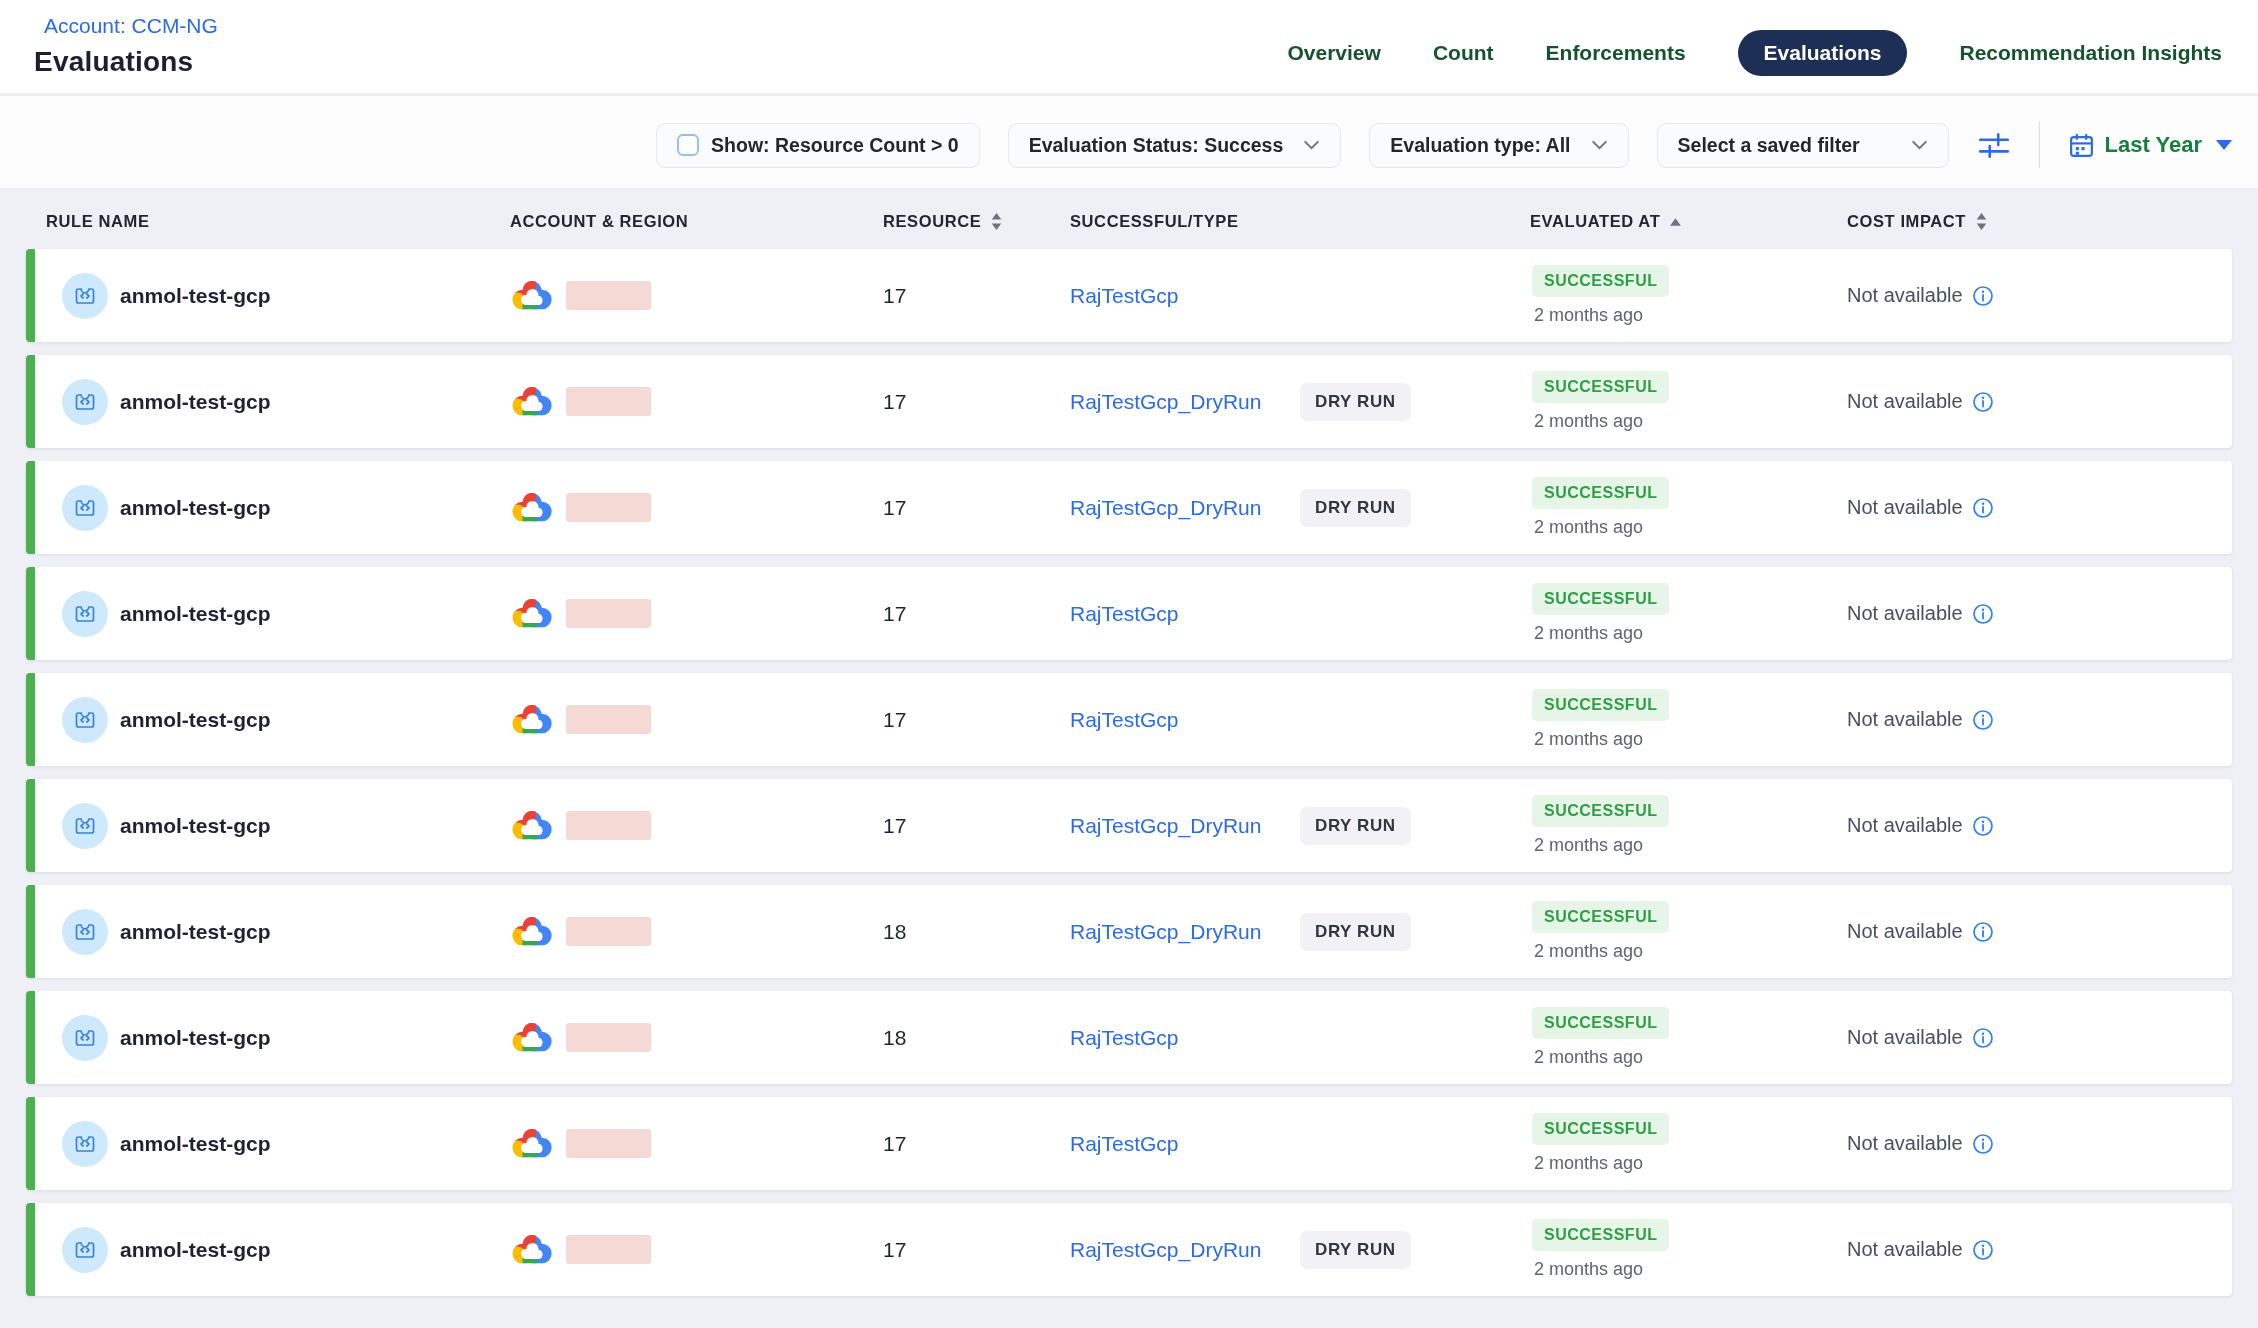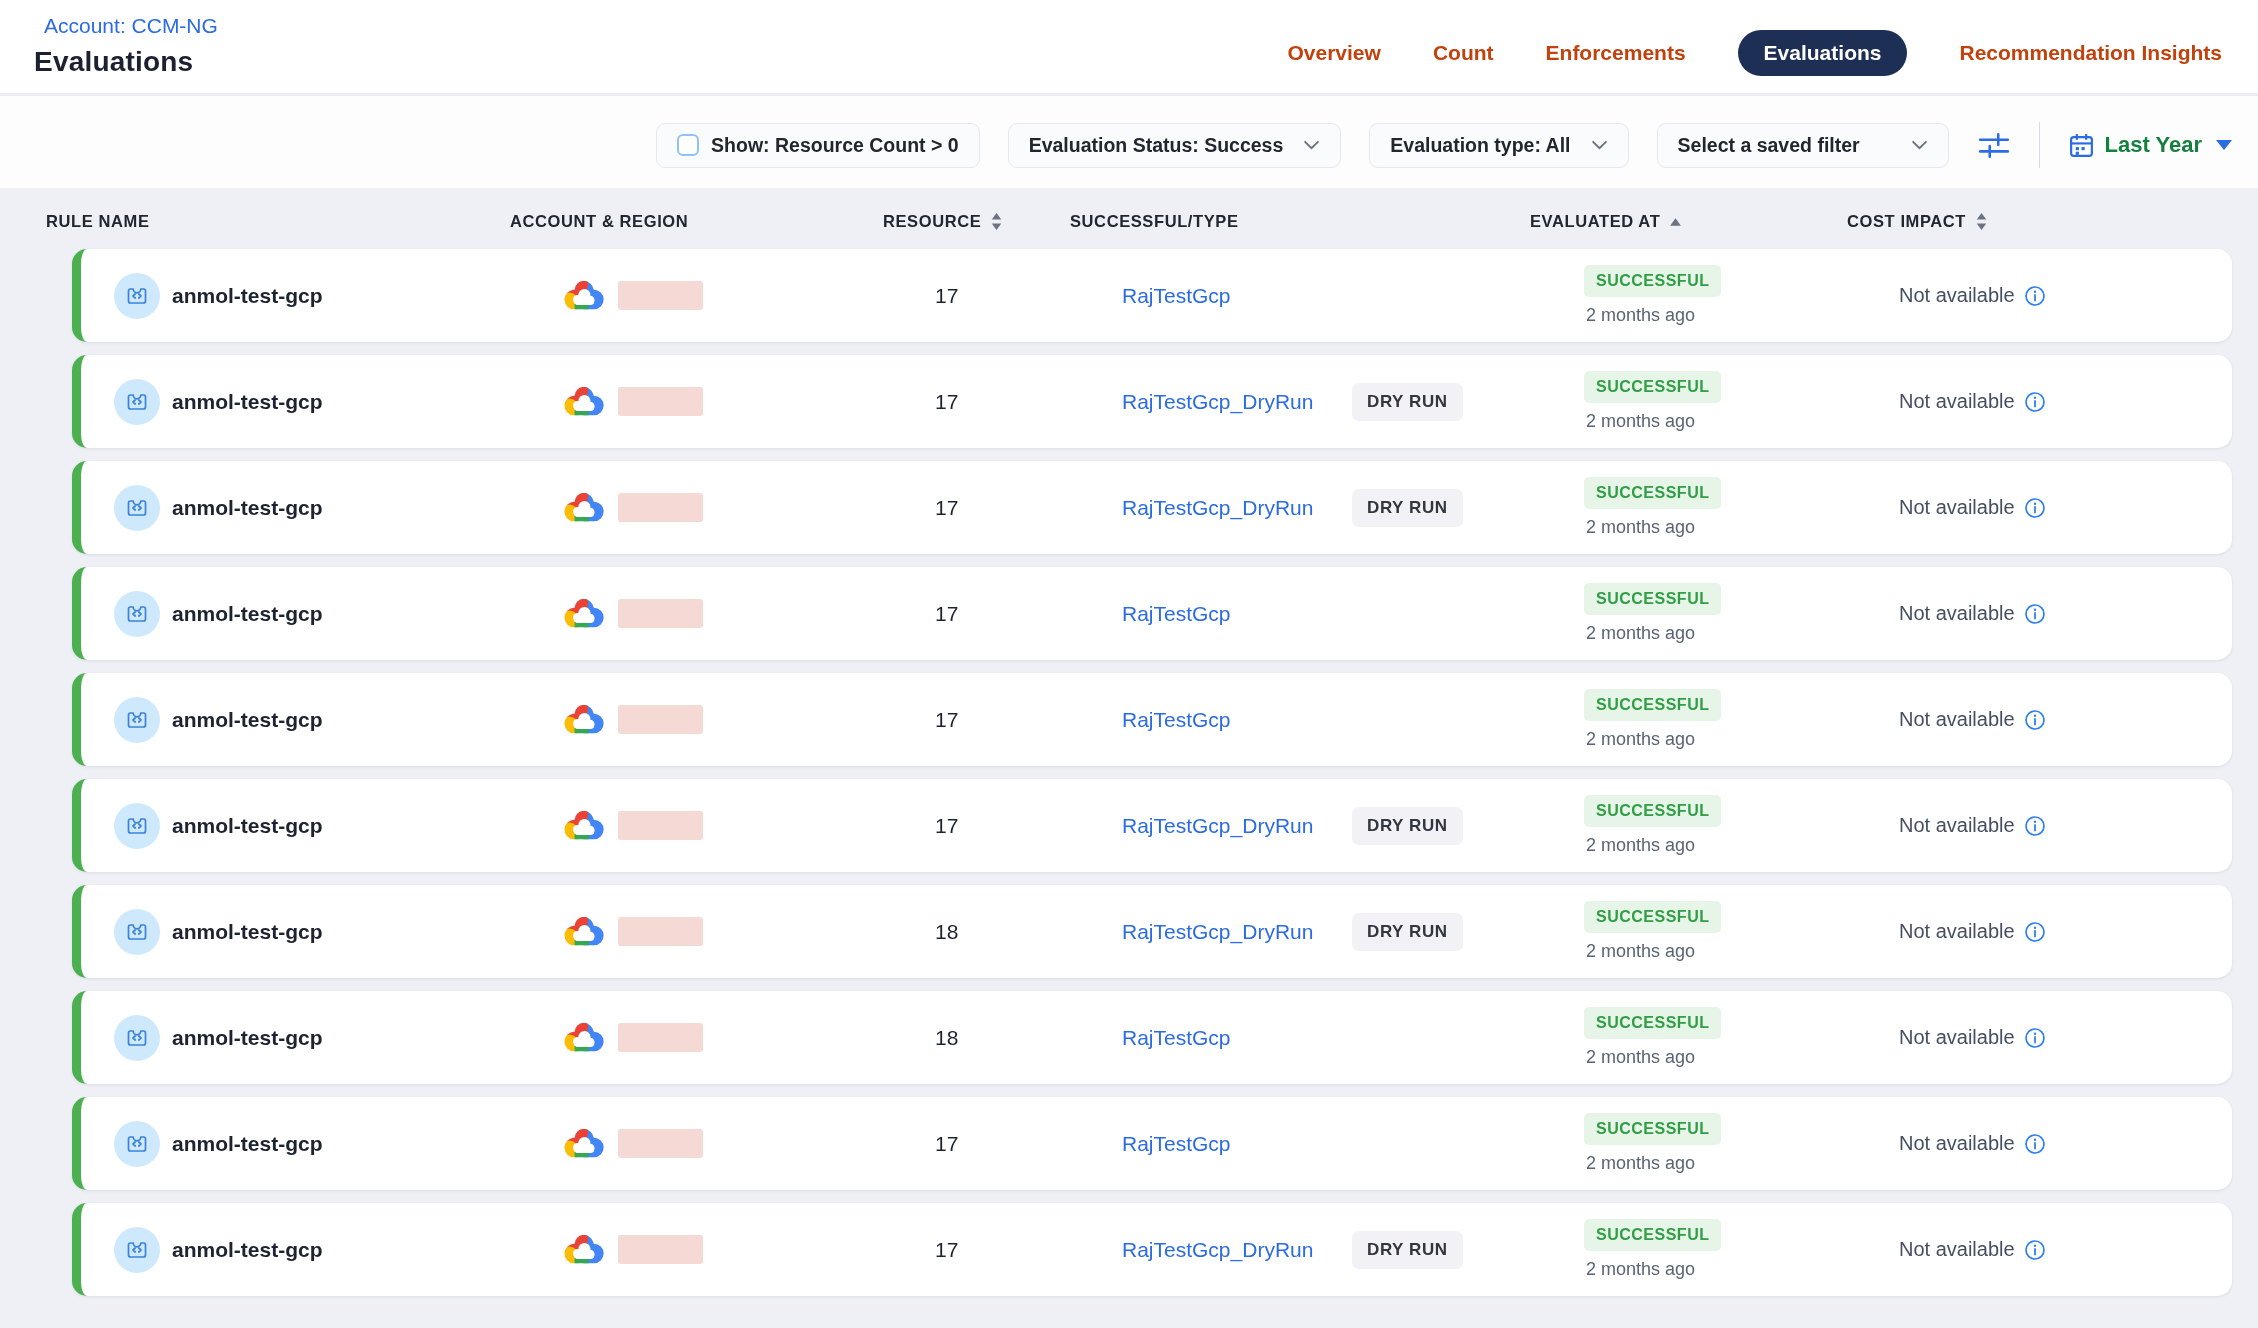--- a/index.html
+++ b/index.html
@@ -14,21 +14,21 @@
   
   .topbar {
     background:#ffffff; height:96px;
     padding:14px 36px 0 44px;
     display:flex; justify-content:space-between; align-items:flex-start;
     border-bottom:3px solid #eceef4;
   }
   .account-link { font-size:21px; color:#2b6be4; text-decoration:none; display:inline-block; cursor:pointer; }
   .page-title { font-size:28px; font-weight:700; color:#1b2130; margin:8px 0 0 -10px; letter-spacing:.2px; }
   .topnav { display:flex; align-items:center; gap:52px; margin-top:16px; }
-  .nav-link { font-size:21px; font-weight:600; color:#c2410c; text-decoration:none; cursor:pointer; white-space:nowrap; }
+  .nav-link { font-size:21px; font-weight:600; color:#14532d; text-decoration:none; cursor:pointer; white-space:nowrap; }
   .nav-pill {
     background:#1e2f55; color:#ffffff; padding:11px 26px; border-radius:28px;
   }
 
   
   .filterbar {
     background:#fdfdfe;
     display:flex; justify-content:flex-end; align-items:center;
     gap:28px; padding:26px 26px 20px 0;
   }
@@ -62,24 +62,24 @@
     display:flex; align-items:center; gap:9px; white-space:nowrap;
   }
   .th.sortable { cursor:pointer; }
   .th.c-resource { padding-left:13px; }
   .th.c-enf { padding-left:60px; }
   .th.c-eval { padding-left:10px; }
   .th.c-cost { padding-left:7px; }
 
   .rows { display:flex; flex-direction:column; gap:13px; margin:0 26px; }
   .card {
-    height:93px; background:#ffffff; border-radius:15px;
+    height:93px; background:#ffffff; border-radius:4px;
     border-left:9px solid #4caf50;
     box-shadow:0 1px 3px rgba(35,45,70,.10);
-    padding-left:17px; align-items:center; cursor:pointer;margin-left:46px;
+    padding-left:11px; align-items:center; cursor:pointer;
   }
   .cell { display:flex; align-items:center; }
   .c1 { padding-left:16px; gap:12px; }
   .rule-icon-circle {
     width:46px; height:46px; border-radius:50%; background:#cfe9fc;
     display:flex; align-items:center; justify-content:center; flex:0 0 auto;
   }
   .rule-name { font-size:21px; font-weight:600; color:#1d2330; }
   .c2 { gap:13px; }
   .redacted-bar { width:85px; height:29px; background:#f5d9d5; border-radius:3px; }

